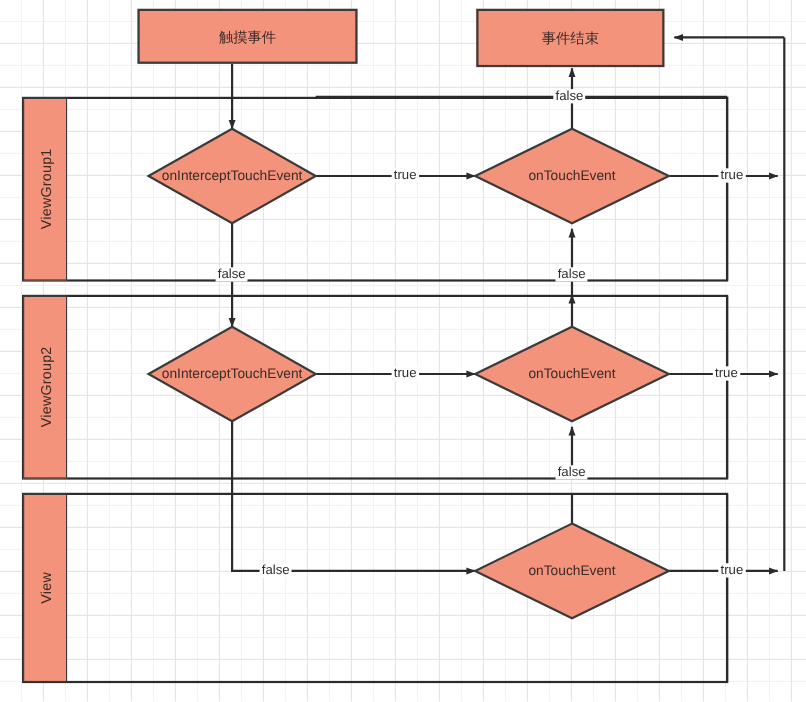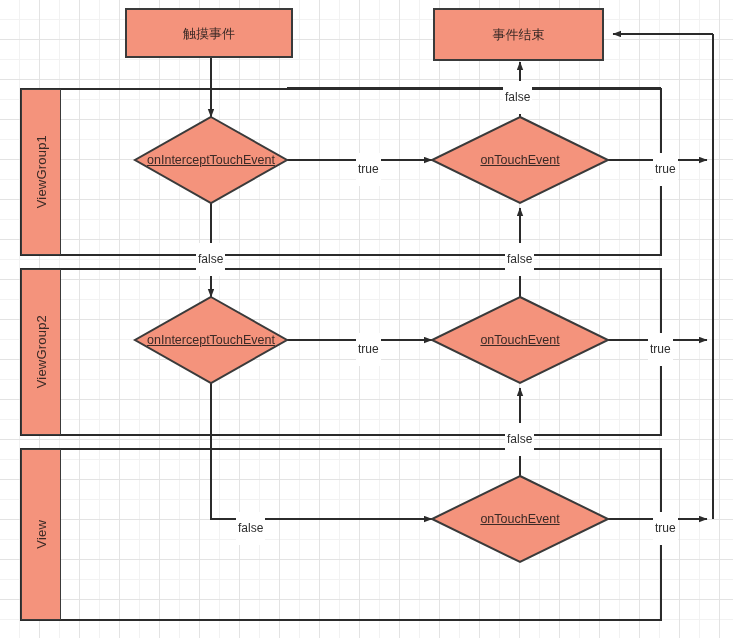--- a/index.html
+++ b/index.html
@@ -46,28 +46,27 @@
     transform:rotate(180deg);
     white-space:nowrap;
     letter-spacing:0.2px;
   }
   .diamond-label{
     position:absolute;
     display:flex;align-items:center;justify-content:center;
     font-size:12.5px;color:#3b2a26;
     pointer-events:none;
     white-space:nowrap;
-    text-decoration:underline;
   }
   .edge-label{
     position:absolute;
     font-size:12px;
     color:#2e2e2e;
     background:#ffffff;
-    padding:10px 2px;
+    padding:0 2px;
     white-space:nowrap;
     line-height:13px;
   }
 </style>
 </head>
 <body>
 
 <div id="canvas">
 
   <svg class="layer" viewBox="0 0 733 638" xmlns="http://www.w3.org/2000/svg">
@@ -127,21 +126,21 @@
 
     <g stroke="#3a3a3a" stroke-width="2" fill="#f4937c">
       <polygon points="211,117 287,160 211,203 135,160"></polygon>
       <polygon points="520,117 608,160 520,203 432,160"></polygon>
       <polygon points="211,297 287,340 211,383 135,340"></polygon>
       <polygon points="520,297 608,340 520,383 432,340"></polygon>
       <polygon points="520,476 608,519 520,562 432,519"></polygon>
     </g>
   </svg>
 
-  <div class="node proc" style="left:125px;top:8px;width:168px;height:50px;flex-direction:column;">
+  <div class="node proc" style="left:125px;top:8px;width:200px;height:50px;flex-direction:column;">
     <div>触摸事件</div>
   </div>
 
   <div class="node proc" style="left:433px;top:8px;width:171px;height:53px;">
     <div>事件结束</div>
   </div>
 
   <div class="node lane-head" style="left:21px;top:89px;width:40px;height:166px;">
     <span>ViewGroup1</span>
   </div>

